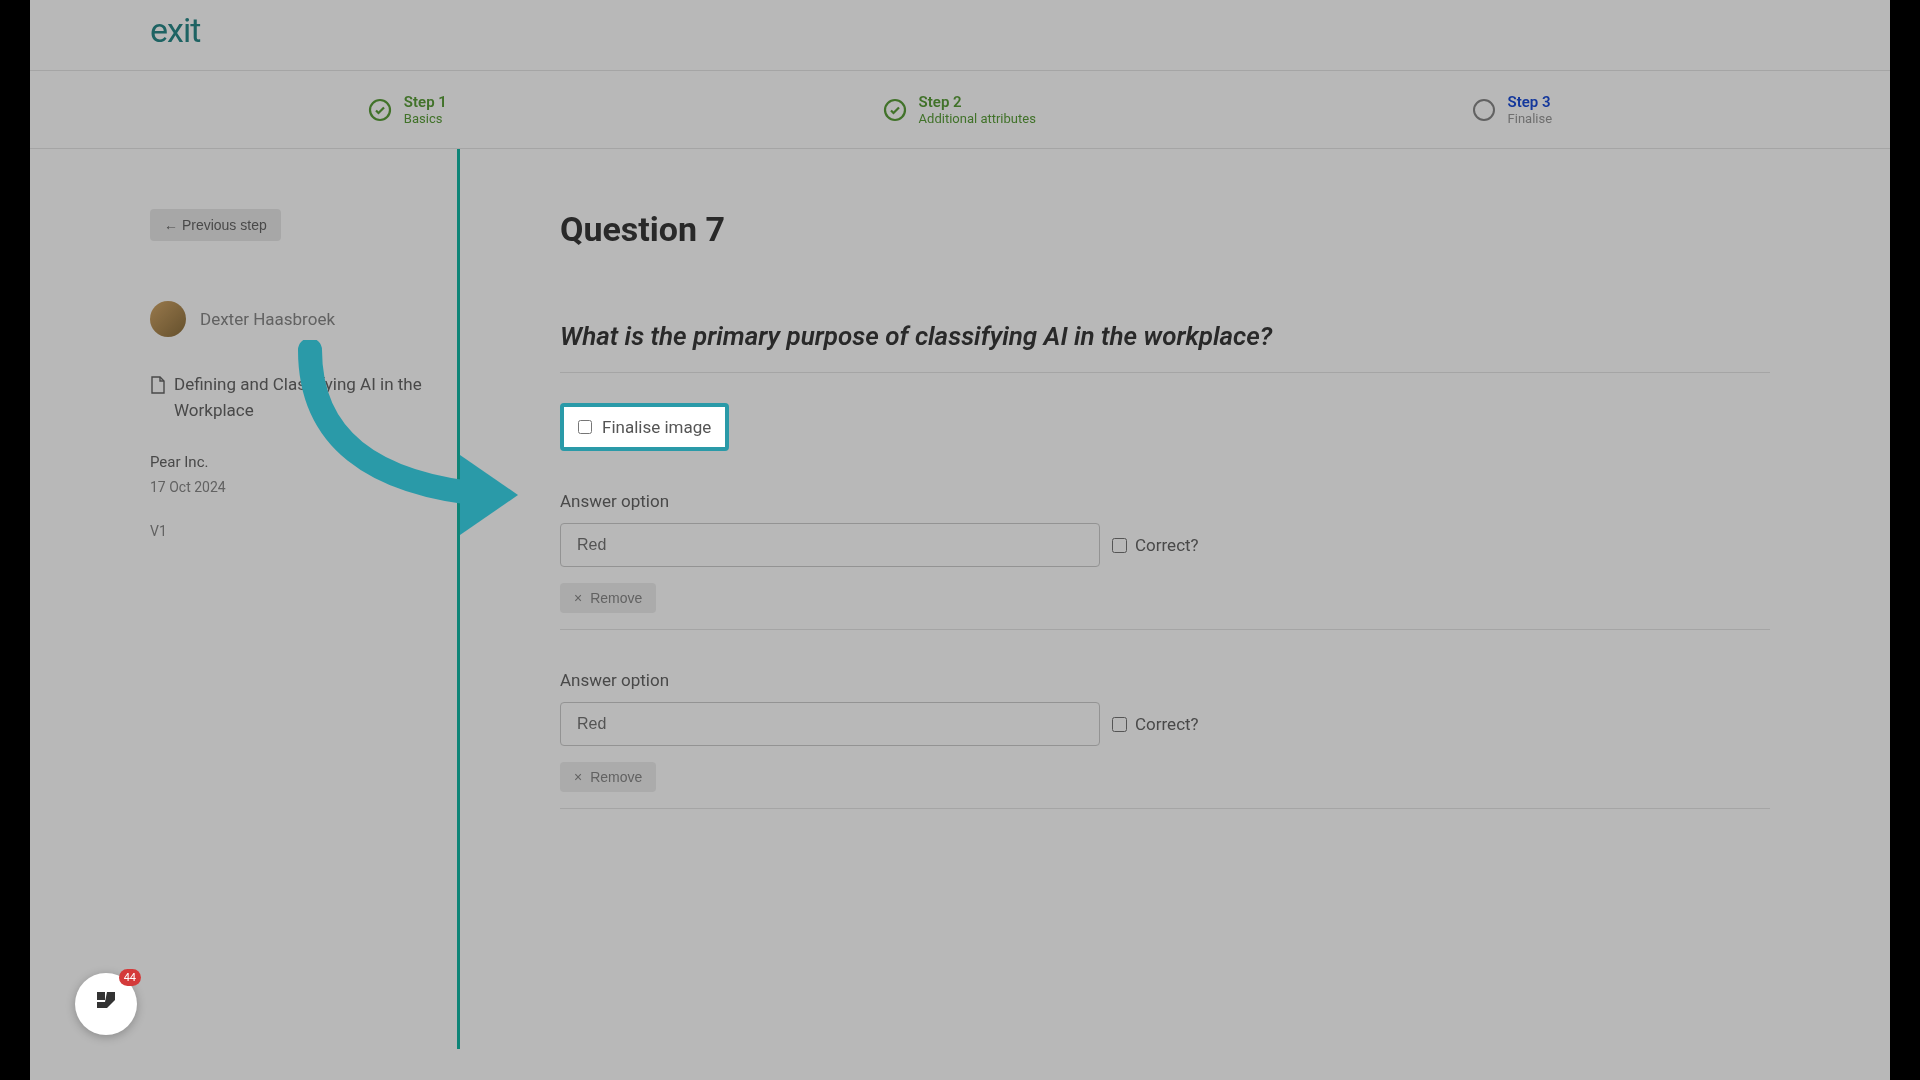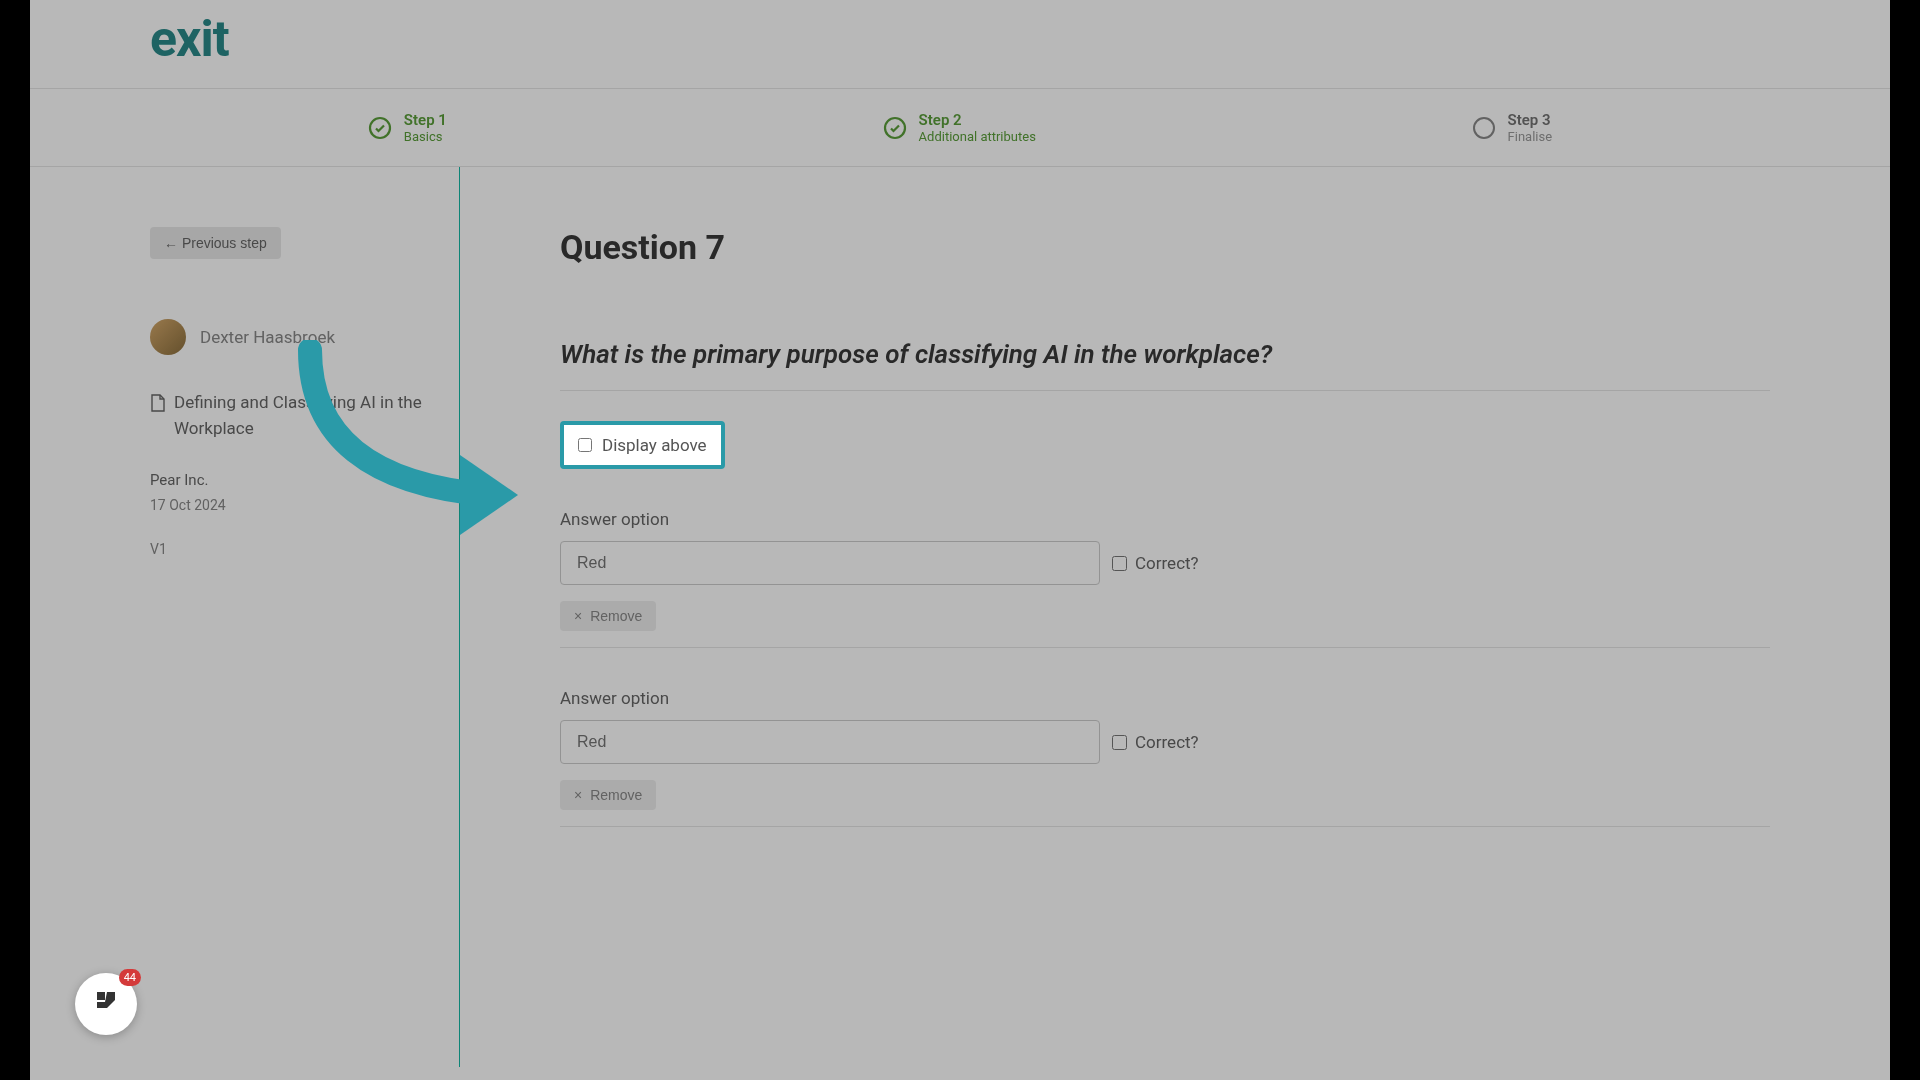--- a/index.html
+++ b/index.html
@@ -43,22 +43,22 @@
       top: 0;
       width: 30px;
       height: 100%;
       background: #000;
       z-index: 10;
     }
     .header {
       padding: 10px 120px 20px;
     }
     .logo {
-      font-size: 50px;
-      font-weight: 700;
+      font-size: 34px;
+      font-weight: 400;
       color: #2a8a8a;
       letter-spacing: -1px;
     }
     .stepper {
       display: flex;
       justify-content: space-around;
       align-items: flex-end;
       padding: 22px 120px;
       border-top: 1px solid #e5e5e5;
       border-bottom: 1px solid #e5e5e5;
@@ -87,33 +87,33 @@
       font-size: 15px;
       font-weight: 600;
     }
     .step-sub {
       font-size: 13px;
     }
     .step.done .step-title, .step.done .step-sub {
       color: #5a9e3a;
     }
     .step.pending .step-title {
-      color: #737373;
+      color: #1d4ed8;
     }
     .step.pending .step-sub {
       color: #999;
     }
     .content {
       display: flex;
       padding: 0 120px;
     }
     .sidebar {
       width: 310px;
       padding-top: 60px;
-      border-right: 1px solid #14b8a6;
+      border-right: 3px solid #14b8a6;
       min-height: 900px;
     }
     .prev-btn {
       display: inline-block;
       background: #e8e8e8;
       color: #666;
       padding: 8px 14px;
       border-radius: 4px;
       font-size: 14px;
       cursor: pointer;
@@ -365,21 +365,21 @@
         <div class="version">V1</div>
       </div>
     </aside>
 
     <main class="main">
       <h1 class="question-title">Question 7</h1>
       <div class="question-text">What is the primary purpose of classifying AI in the workplace?</div>
 
       <label class="display-image-box">
         <input type="checkbox" style="">
-        <span class="display-image-label">Display above</span>
+        <span class="display-image-label">Finalise image</span>
       </label>
 
       <div class="answer-block">
         <div class="answer-label">Answer option</div>
         <div class="answer-row">
           <input class="answer-input" placeholder="Red" style="">
           <label class="correct-box">
             <input type="checkbox" style="">
             <span>Correct?</span>
           </label>

